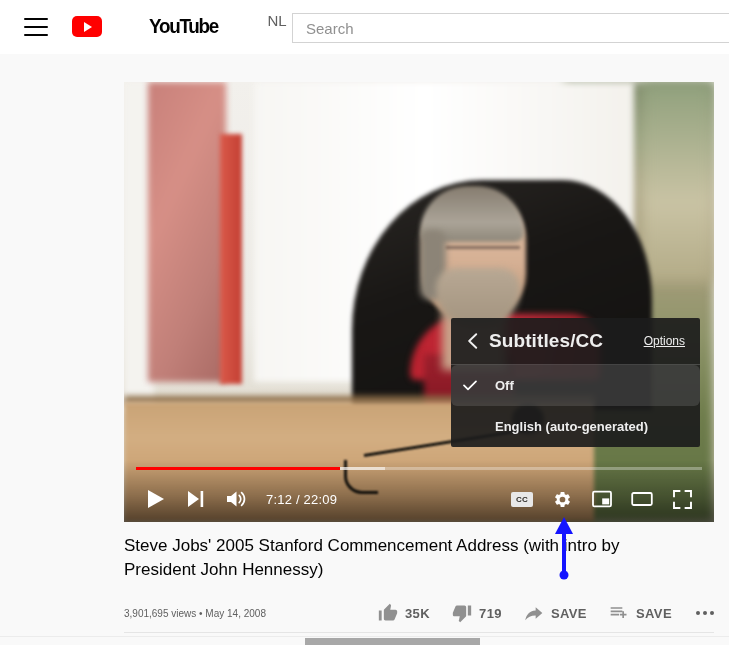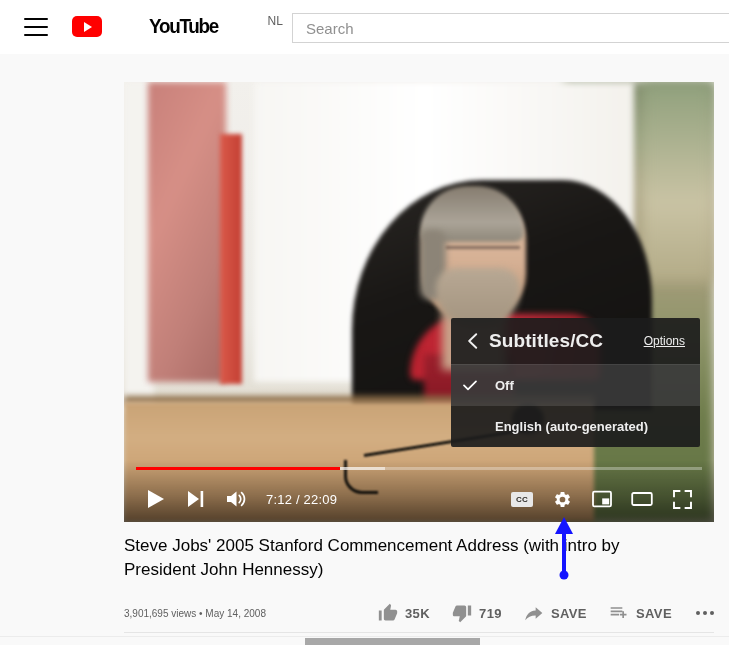--- a/index.html
+++ b/index.html
@@ -38,21 +38,21 @@
     border-top:5px solid transparent; border-bottom:5px solid transparent;
     margin-left:2px;
   }
   #logo-text {
     font-family:"Liberation Sans", sans-serif;
     font-size:20px; font-weight:bold; letter-spacing:-1.3px;
     color:#030303; margin-left:4px; line-height:22px;
     transform:scaleX(0.94); transform-origin:left center;
   }
   #logo-country {
-    font-size:12px; color:#606060; margin-left:2px; margin-top:1px;
+    font-size:15px; color:#606060; margin-left:2px; margin-top:1px;
     line-height:10px; letter-spacing:0;
   }
 
   #search-box {
     position:absolute; left:292px; top:13px;
     width:470px; height:30px;
     border:1px solid #d3d3d3; background:#fff;
     display:flex; align-items:center;
   }
   #search-input {
@@ -197,21 +197,21 @@
   }
   #menu-back { width:18px; display:flex; align-items:center; justify-content:center; cursor:pointer; }
   #menu-back svg { display:block; }
   #menu-title { margin-left:8px; font-weight:bold; font-size:19px; color:#eee; letter-spacing:.1px; }
   #menu-options {
     margin-left:auto; font-size:12px; color:#eee; text-decoration:underline;
     cursor:pointer; font-weight:normal;
   }
   .menu-item {
     height:41px; display:flex; align-items:center; padding-left:12px;
-    cursor:pointer; font-size:13px; font-weight:bold; color:#eee;
+    cursor:pointer; font-size:13px; font-weight:bold; color:#eee;border-radius:6px;
   }
   .menu-item.selected { background:rgba(255,255,255,.12); }
   .check {
     width:22px; display:flex; align-items:center; justify-content:flex-start;
     flex:0 0 22px;
   }
   .check svg { display:block; }
   .menu-label { margin-left:10px; }
 
   

